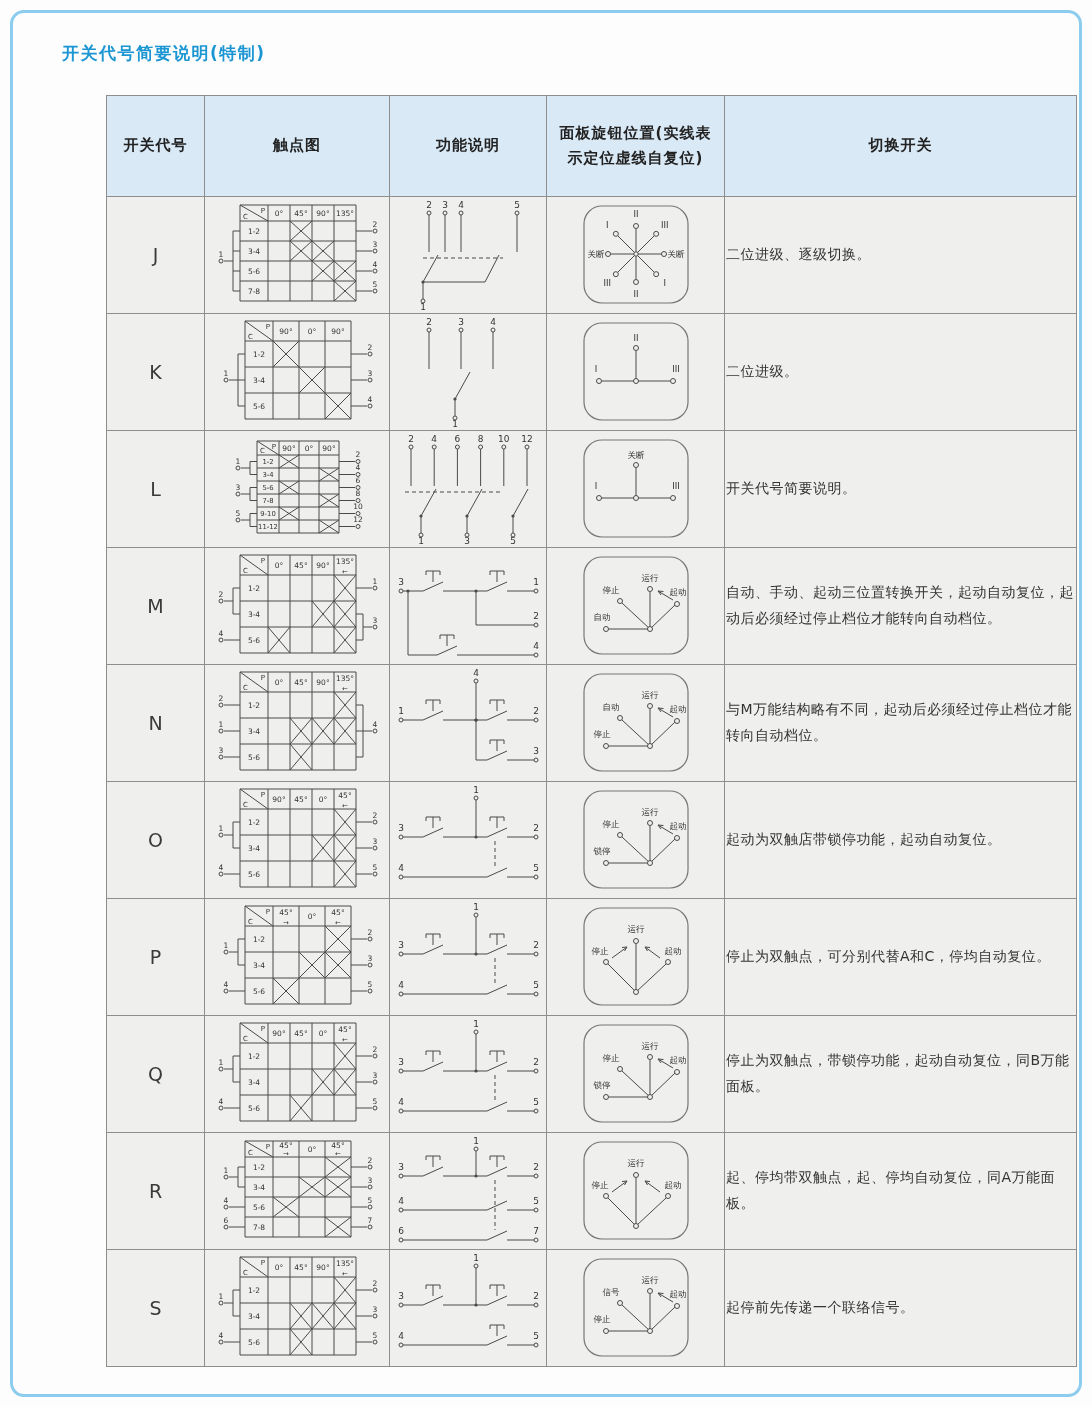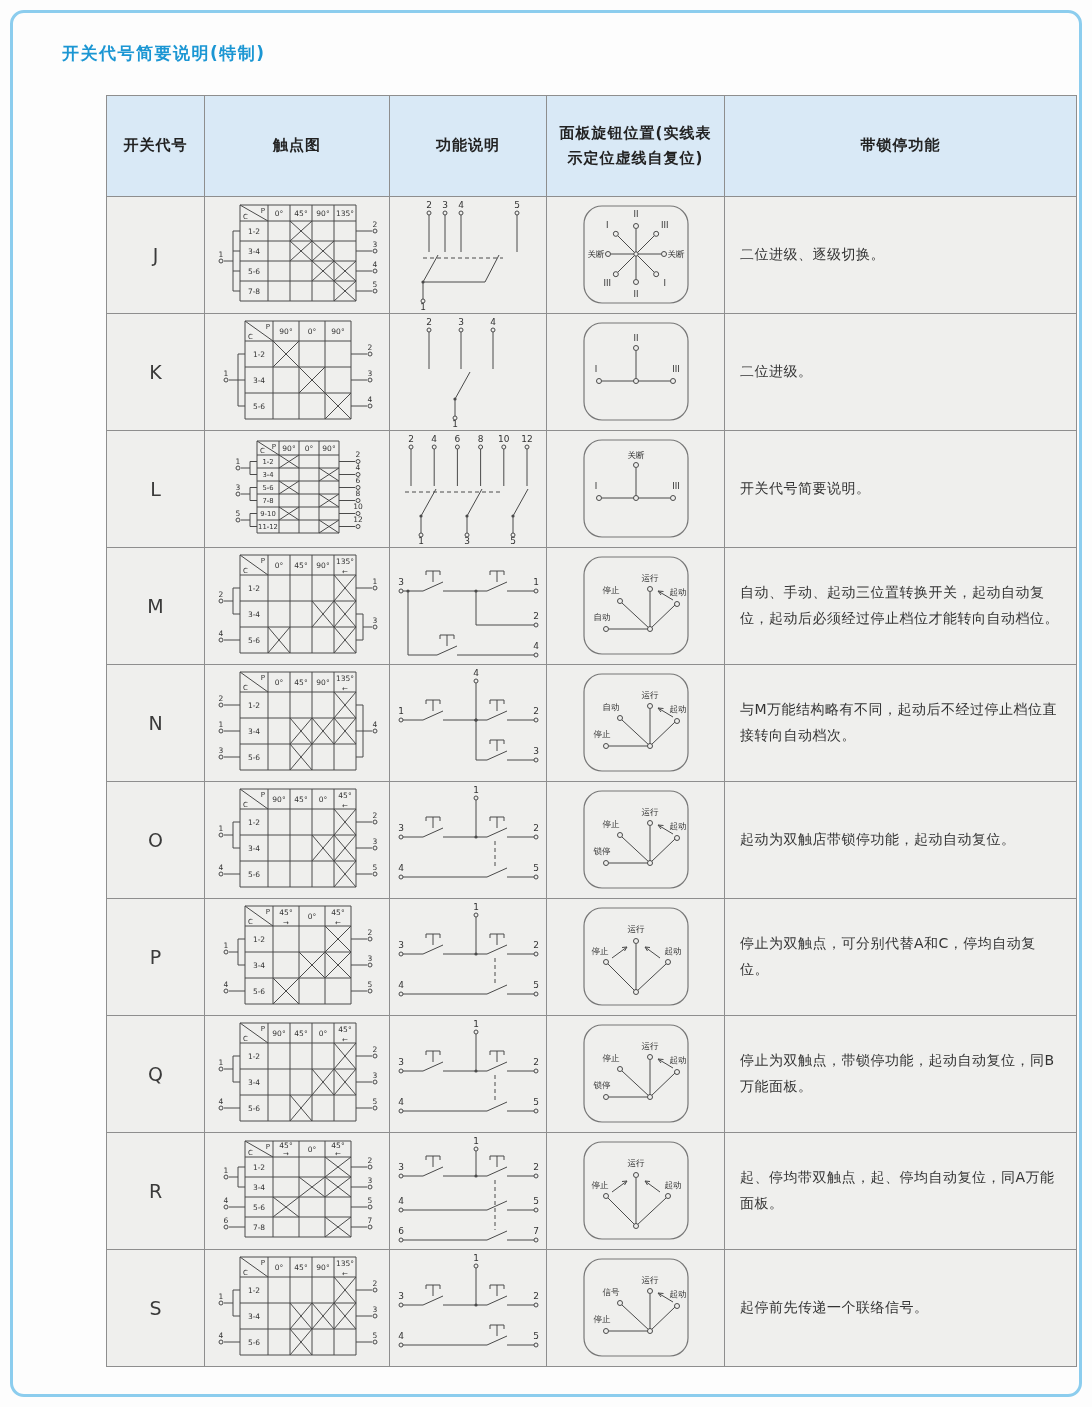--- a/index.html
+++ b/index.html
@@ -10,21 +10,21 @@
   .title{position:absolute;left:62px;top:42px;font-size:17px;font-weight:bold;
          color:#1b96d3;letter-spacing:1.5px;}
   table.main{position:absolute;left:62px;top:95px;width:970px;border-collapse:collapse;
              table-layout:fixed;background:#22c55e;border:1px solid #14b8a6;margin-left:44px;}
   th,td{border:1px solid #8e8e8e;padding:0;text-align:center;vertical-align:middle;}
   thead th{background:#d9e9f6;height:100px;font-size:15px;font-weight:bold;color:#222;
            letter-spacing:1px;line-height:1.7;}
   tbody td{height:116px;background:#efefed;}
   .code-cell{font-size:19px;color:#3a3a3a;}
   .func-cell{text-align:left;font-size:14px;color:#333;line-height:1.85;
-             padding:0 15px;letter-spacing:0.5px;}
+             padding:0 1px;letter-spacing:0.5px;}
   svg{display:block;margin:0 auto;}
   svg text{fill:#333;}
 </style>
 </head>
 <body>
 
 <div class="frame"></div>
 <div class="title">开关代号简要说明(特制)</div>
 
 <table class="main">
@@ -37,21 +37,21 @@
   </colgroup>
   <thead>
     <tr>
       <th>开关代号</th>
       <th>触点图</th>
       <th>功能说明</th>
       <th>
         <div>面板旋钮位置(实线表</div>
         <div>示定位虚线自复位)</div>
       </th>
-      <th>带锁停功能</th>
+      <th>切换开关</th>
     </tr>
   </thead>
   <tbody>
       <tr>
         <td class="code-cell">J</td>
         <td>
           <svg width="182" height="112" viewBox="0 0 182 112">
             <line x1="34" y1="6" x2="34" y2="102" stroke="#4a4a4a" stroke-width="1"></line>
             <line x1="62" y1="6" x2="62" y2="102" stroke="#4a4a4a" stroke-width="1"></line>
             <line x1="84" y1="6" x2="84" y2="102" stroke="#4a4a4a" stroke-width="1"></line>
@@ -617,21 +617,21 @@
             <circle cx="72" cy="76" r="2.5" stroke="#4a4a4a" fill="#efefed"></circle>
             <text x="24" y="67" font-size="8.5" text-anchor="middle">停止</text>
             <text x="33" y="40" font-size="8.5" text-anchor="middle">自动</text>
             <text x="72" y="28" font-size="8.5" text-anchor="middle">运行</text>
             <text x="100" y="42" font-size="8.5" text-anchor="middle">起动</text>
             <line x1="95" y1="47" x2="80" y2="38" stroke="#4a4a4a" stroke-width="1"></line>
             <line x1="80" y1="38" x2="85.5" y2="38.5" stroke="#4a4a4a" stroke-width="1"></line>
             <line x1="80" y1="38" x2="83" y2="42" stroke="#4a4a4a" stroke-width="1"></line>
           </svg>
         </td>
-        <td class="func-cell">与M万能结构略有不同，起动后不经过停止档位直接转向自动档次。</td>
+        <td class="func-cell">与M万能结构略有不同，起动后必须经过停止档位才能转向自动档位。</td>
       </tr>
       <tr>
         <td class="code-cell">O</td>
         <td>
           <svg width="182" height="114" viewBox="0 0 182 114">
             <line x1="34" y1="6" x2="34" y2="104" stroke="#4a4a4a" stroke-width="1"></line>
             <line x1="62" y1="6" x2="62" y2="104" stroke="#4a4a4a" stroke-width="1"></line>
             <line x1="84" y1="6" x2="84" y2="104" stroke="#4a4a4a" stroke-width="1"></line>
             <line x1="106" y1="6" x2="106" y2="104" stroke="#4a4a4a" stroke-width="1"></line>
             <line x1="128" y1="6" x2="128" y2="104" stroke="#4a4a4a" stroke-width="1"></line>

